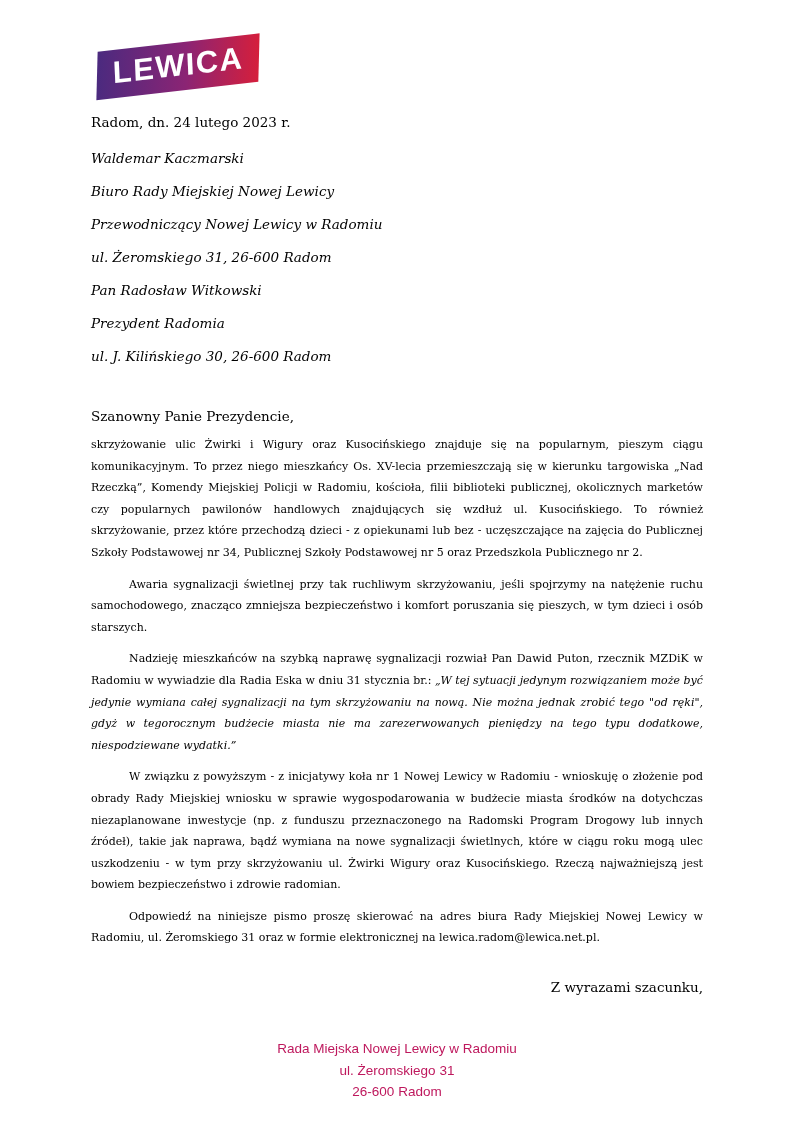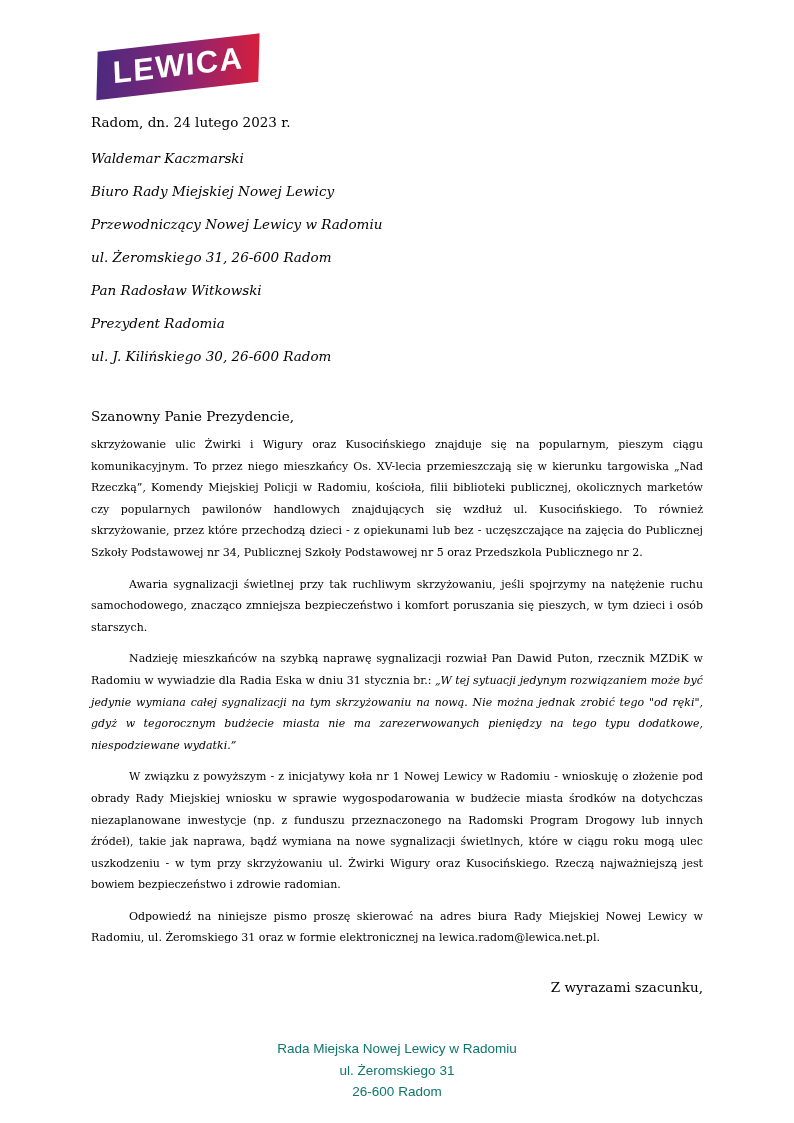--- a/index.html
+++ b/index.html
@@ -81,21 +81,21 @@
   
   .footer {
     position: absolute;
     left: 0;
     right: 0;
     top: 1038px;
     text-align: center;
     font-family: "Liberation Sans", sans-serif;
     font-size: 13.5px;
     line-height: 21.5px;
-    color: #0f766e;
+    color: #be185d;
   }
 </style>
 </head>
 <body>
 
 <div class="page">
   <div class="content">
 
     <div class="logo-wrap">
       <div class="logo-band" id="logo-band" style="background: linear-gradient(90deg, rgb(75, 42, 127) 0%, rgb(139, 36, 116) 55%, rgb(213, 31, 60) 100%);">

